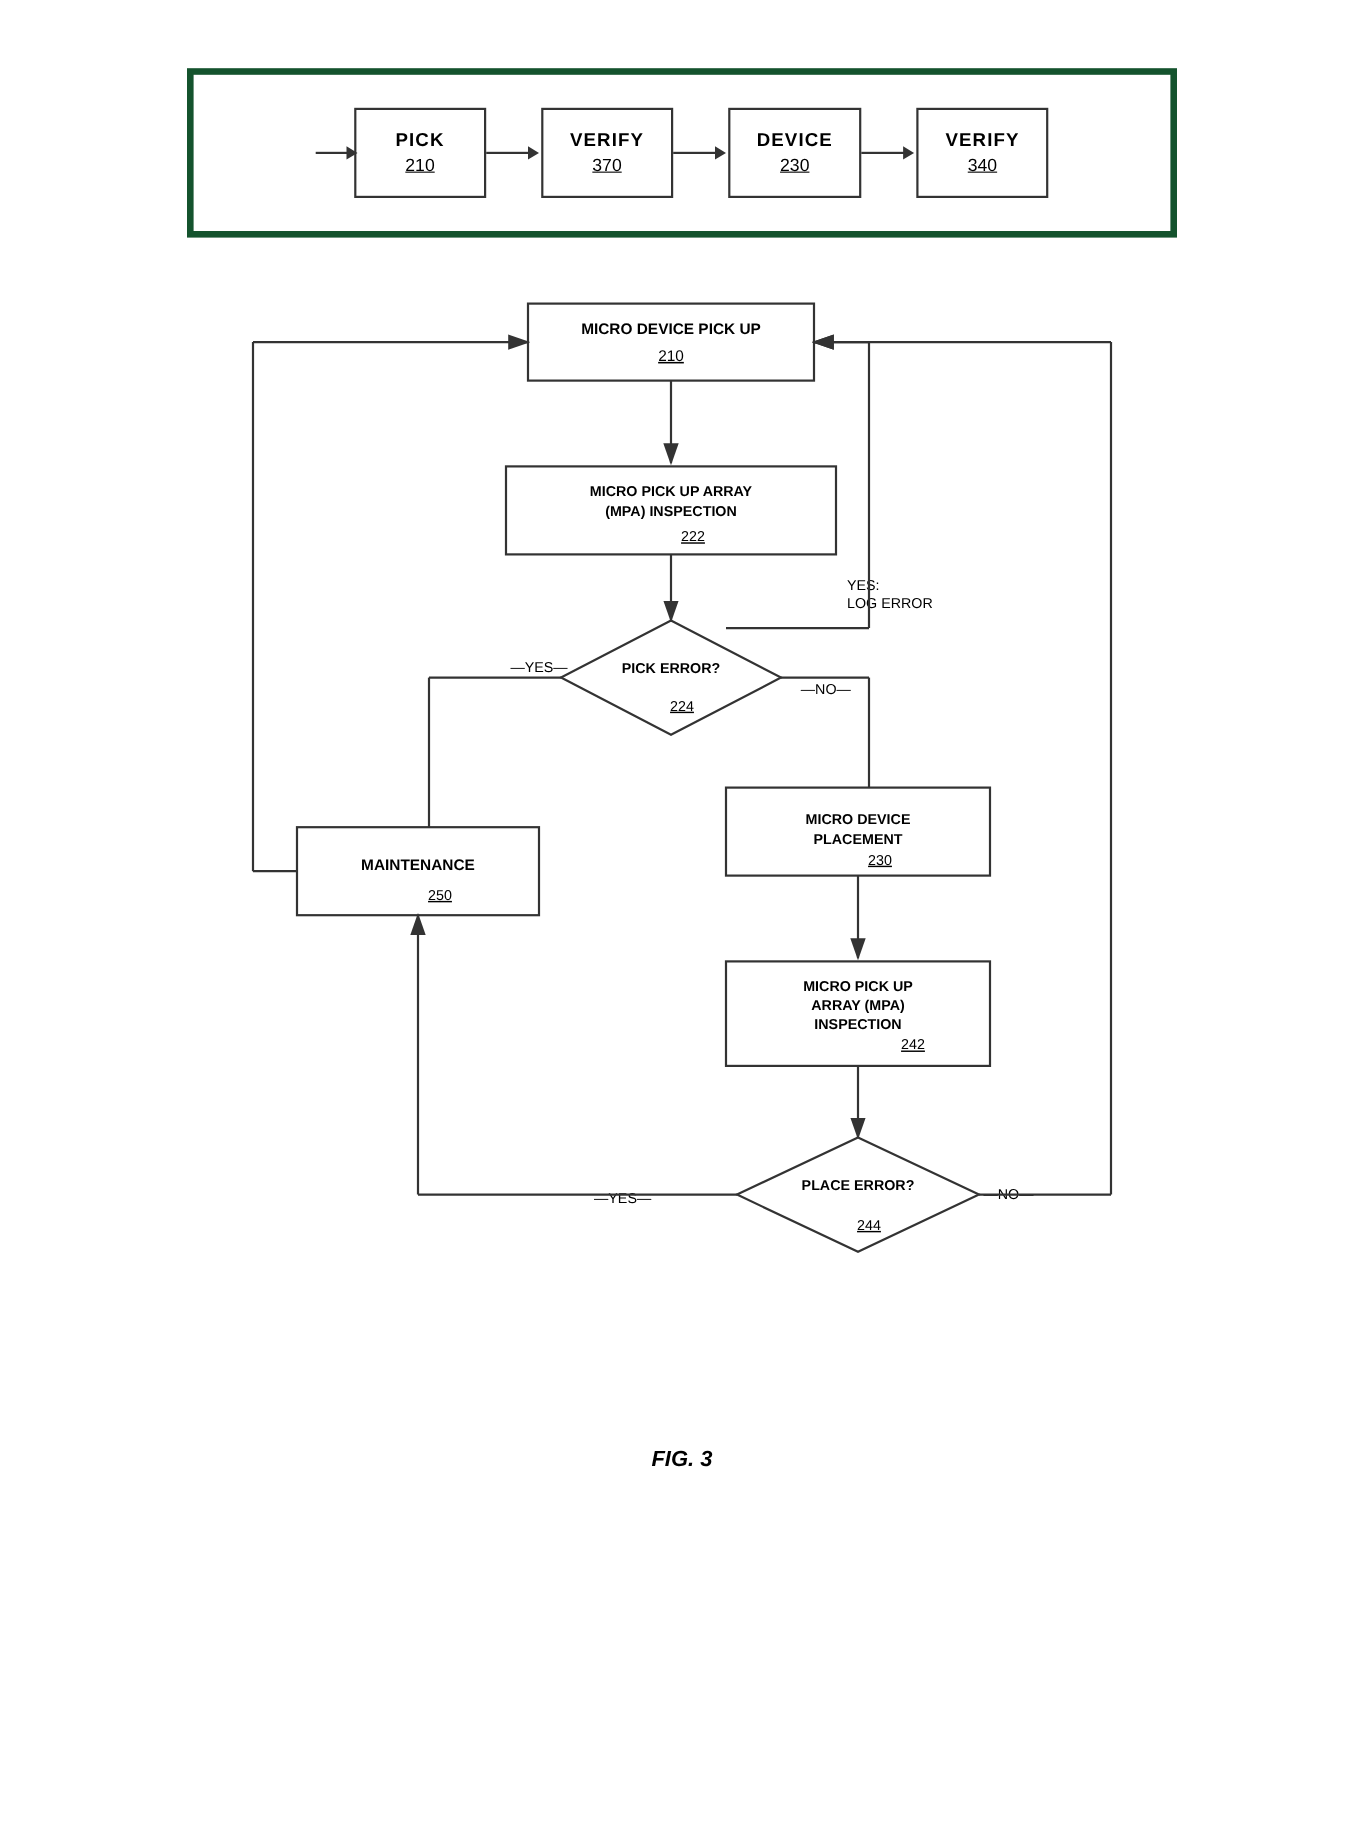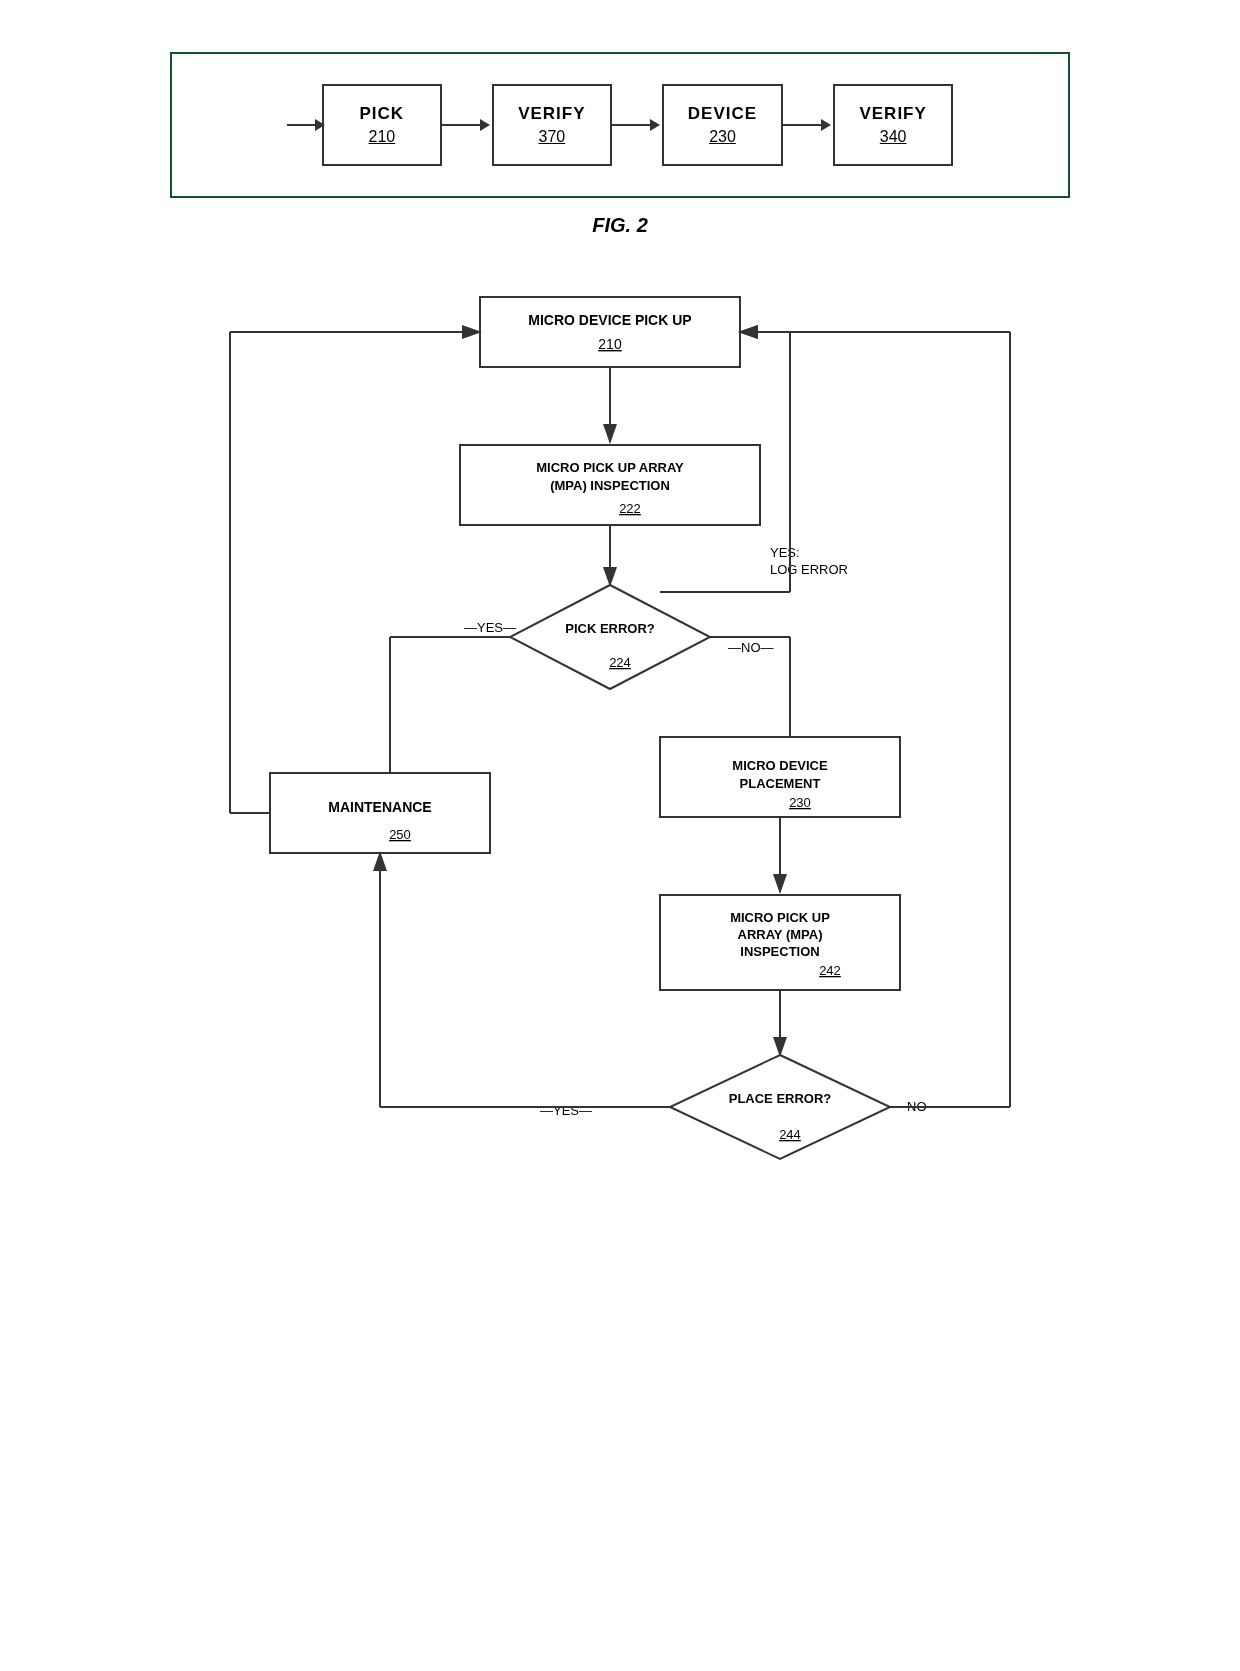--- a/index.html
+++ b/index.html
@@ -15,23 +15,23 @@
     .page {
       width: 1240px;
       min-height: 1671px;
       background: #fff;
       position: relative;
       padding: 40px 60px;
     }
 
     
     .fig2-container {
-      border: 2px solid #14532d;
+      border: 6px solid #14532d;
       padding: 30px 32px;
-      margin: 12px auto;
+      margin: 22px auto;
       width: 900px;
       display: flex;
       align-items: center;
       justify-content: center;
       gap: 0;
       position: relative;
     }
 
     .arrow-start {
       display: flex;
@@ -166,21 +166,20 @@
     <div class="arrow-between">
         <div class="line"></div>
       </div>
 
     <div class="flow-box">
       <span class="label">VERIFY</span>
       <span class="ref">340</span>
     </div>
   </div>
 
-  <div class="fig-caption">FIG. 2</div>
 
   <div class="fig3-container">
     <svg class="fig3-svg" viewBox="0 0 900 1050" xmlns="http://www.w3.org/2000/svg">
       <defs>
         <marker id="arrowhead" markerWidth="10" markerHeight="7" refX="9" refY="3.5" orient="auto">
           <polygon points="0 0, 10 3.5, 0 7" fill="#333"></polygon>
         </marker>
       </defs>
 
       <rect x="310" y="20" width="260" height="70" fill="white" stroke="#333" stroke-width="2"></rect>
@@ -253,14 +252,15 @@
       <line x1="500" y1="830" x2="210" y2="830" stroke="#333" stroke-width="2"></line>
       <line x1="210" y1="830" x2="210" y2="576" stroke="#333" stroke-width="2" marker-end="url(#arrowhead)"></line>
 
       <line x1="720" y1="830" x2="840" y2="830" stroke="#333" stroke-width="2"></line>
       <line x1="840" y1="830" x2="840" y2="55" stroke="#333" stroke-width="2"></line>
       <line x1="840" y1="55" x2="570" y2="55" stroke="#333" stroke-width="2" marker-end="url(#arrowhead)"></line>
 
     </svg>
   </div>
 
+  <div class="fig3-caption">FIG. 3</div>
 
 </div>
 
 </body></html>

